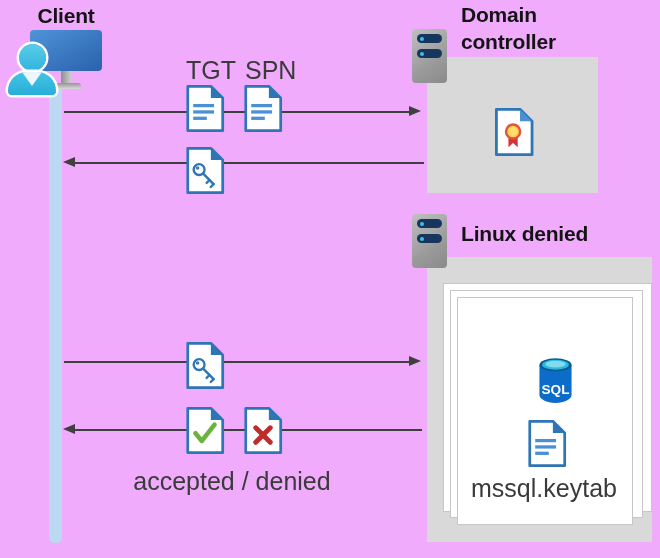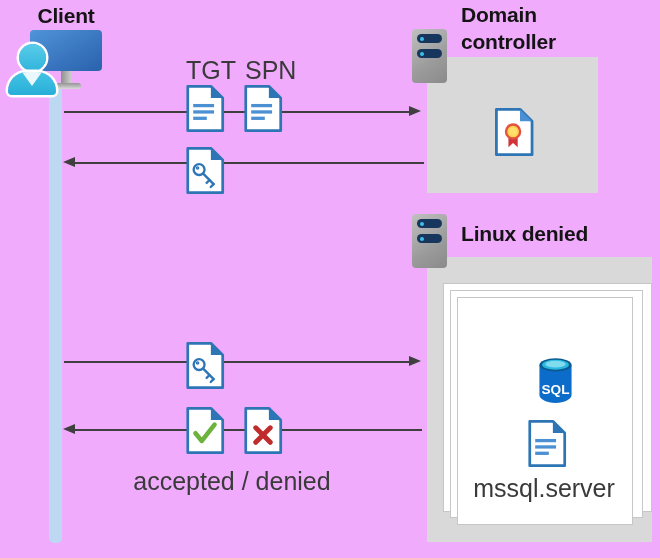--- a/index.html
+++ b/index.html
@@ -142,21 +142,21 @@
     <text x="19" y="39" text-anchor="middle" font-size="14" font-weight="bold" fill="#ffffff">SQL</text>
   </svg>
 
   <svg class="abs" style="left:527px;top:419px;z-index:4;" width="40" height="49" viewBox="0 0 44 54">
     <path d="M3 2.5 H28.5 L41.5 15.5 V51.5 H3 Z" fill="#fff" stroke="#2e75b6" stroke-width="3" stroke-linejoin="round"></path>
     <path d="M28.5 2.5 V15.5 H41.5 Z" fill="#2e75b6"></path>
     <rect x="9" y="22" width="23" height="3.6" fill="#4a90d2"></rect>
     <rect x="9" y="29" width="23" height="3.6" fill="#4a90d2"></rect>
     <rect x="9" y="36" width="15" height="3.6" fill="#4a90d2"></rect>
   </svg>
-  <div class="abs t-label" style="left:457px;top:474px;width:174px;text-align:center;z-index:4;color:#3a3a3a;">mssql.server</div>
+  <div class="abs t-label" style="left:457px;top:474px;width:174px;text-align:center;z-index:4;color:#3a3a3a;">mssql.keytab</div>
 
   <svg class="abs doc" style="left:185px;top:341px;" width="40" height="49" viewBox="0 0 44 54">
     <path d="M3 2.5 H28.5 L41.5 15.5 V51.5 H3 Z" fill="#fff" stroke="#2e75b6" stroke-width="3" stroke-linejoin="round"></path>
     <path d="M28.5 2.5 V15.5 H41.5 Z" fill="#2e75b6"></path>
     <g stroke="#2e75b6" fill="none" stroke-width="2.6" stroke-linecap="round">
       <circle cx="15.5" cy="26" r="6"></circle>
       <circle cx="13.8" cy="24.2" r="1.2" stroke-width="1.6"></circle>
       <path d="M20 30.5 L31.5 42"></path>
       <path d="M27 37.5 L23.8 40.7"></path>
       <path d="M31.5 42 L28.3 45.2"></path>

